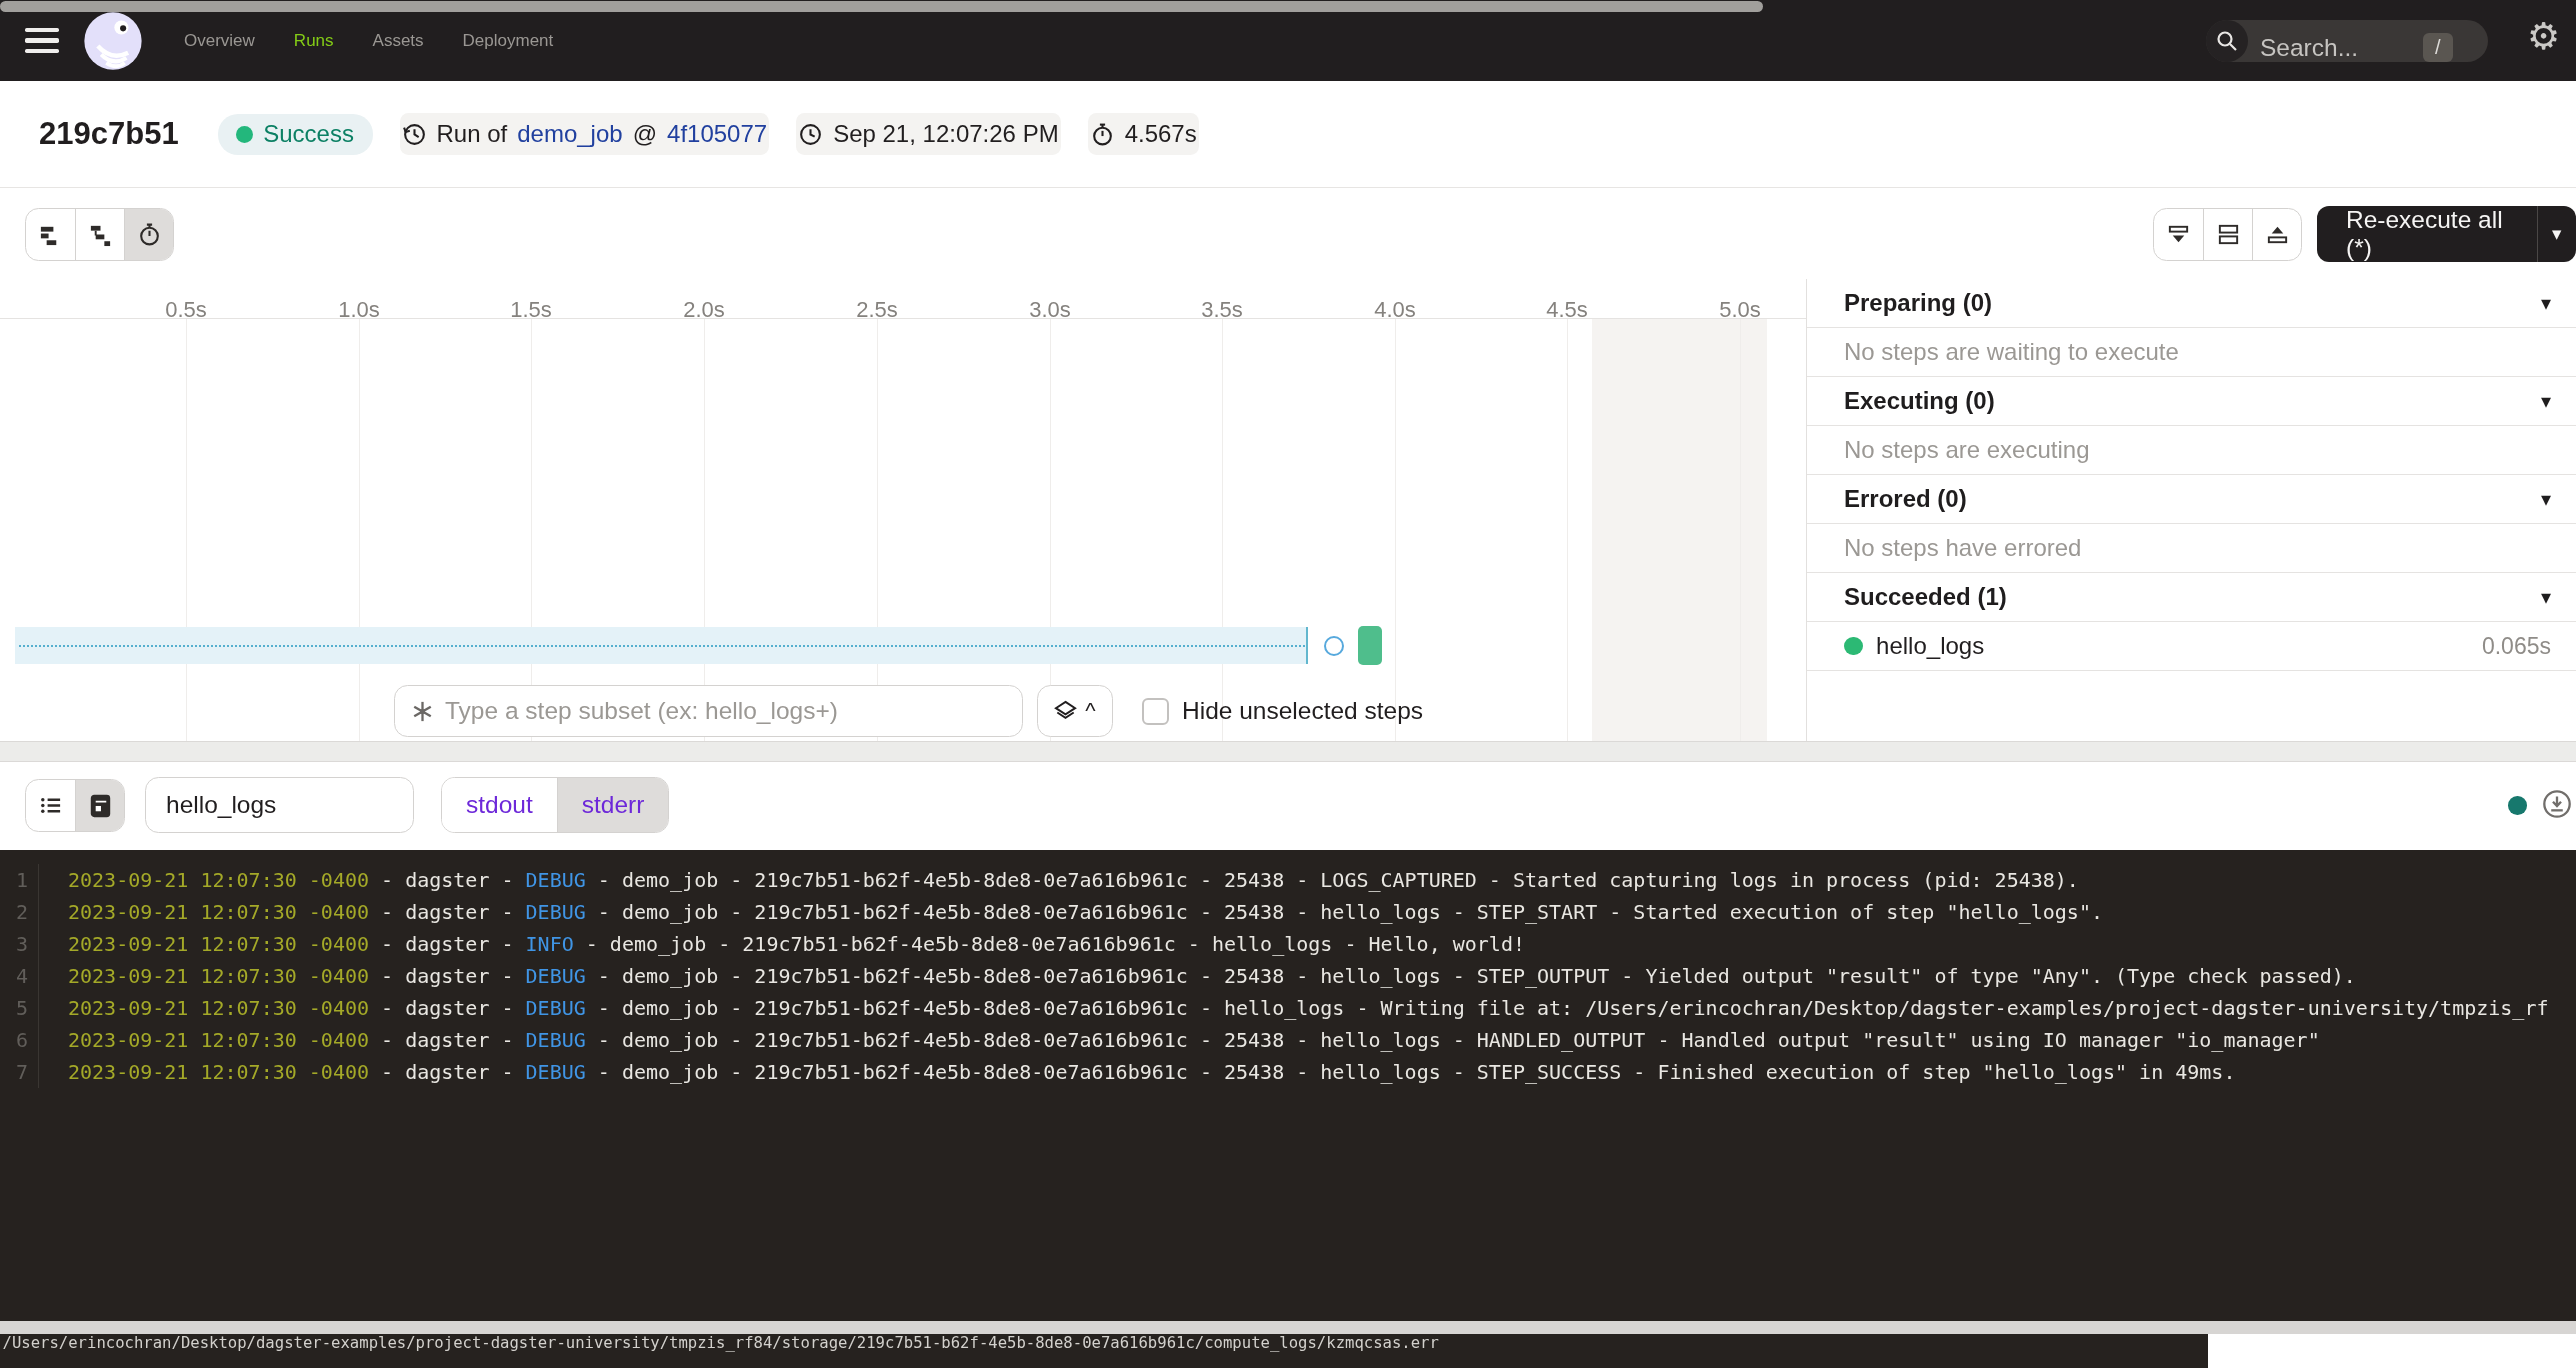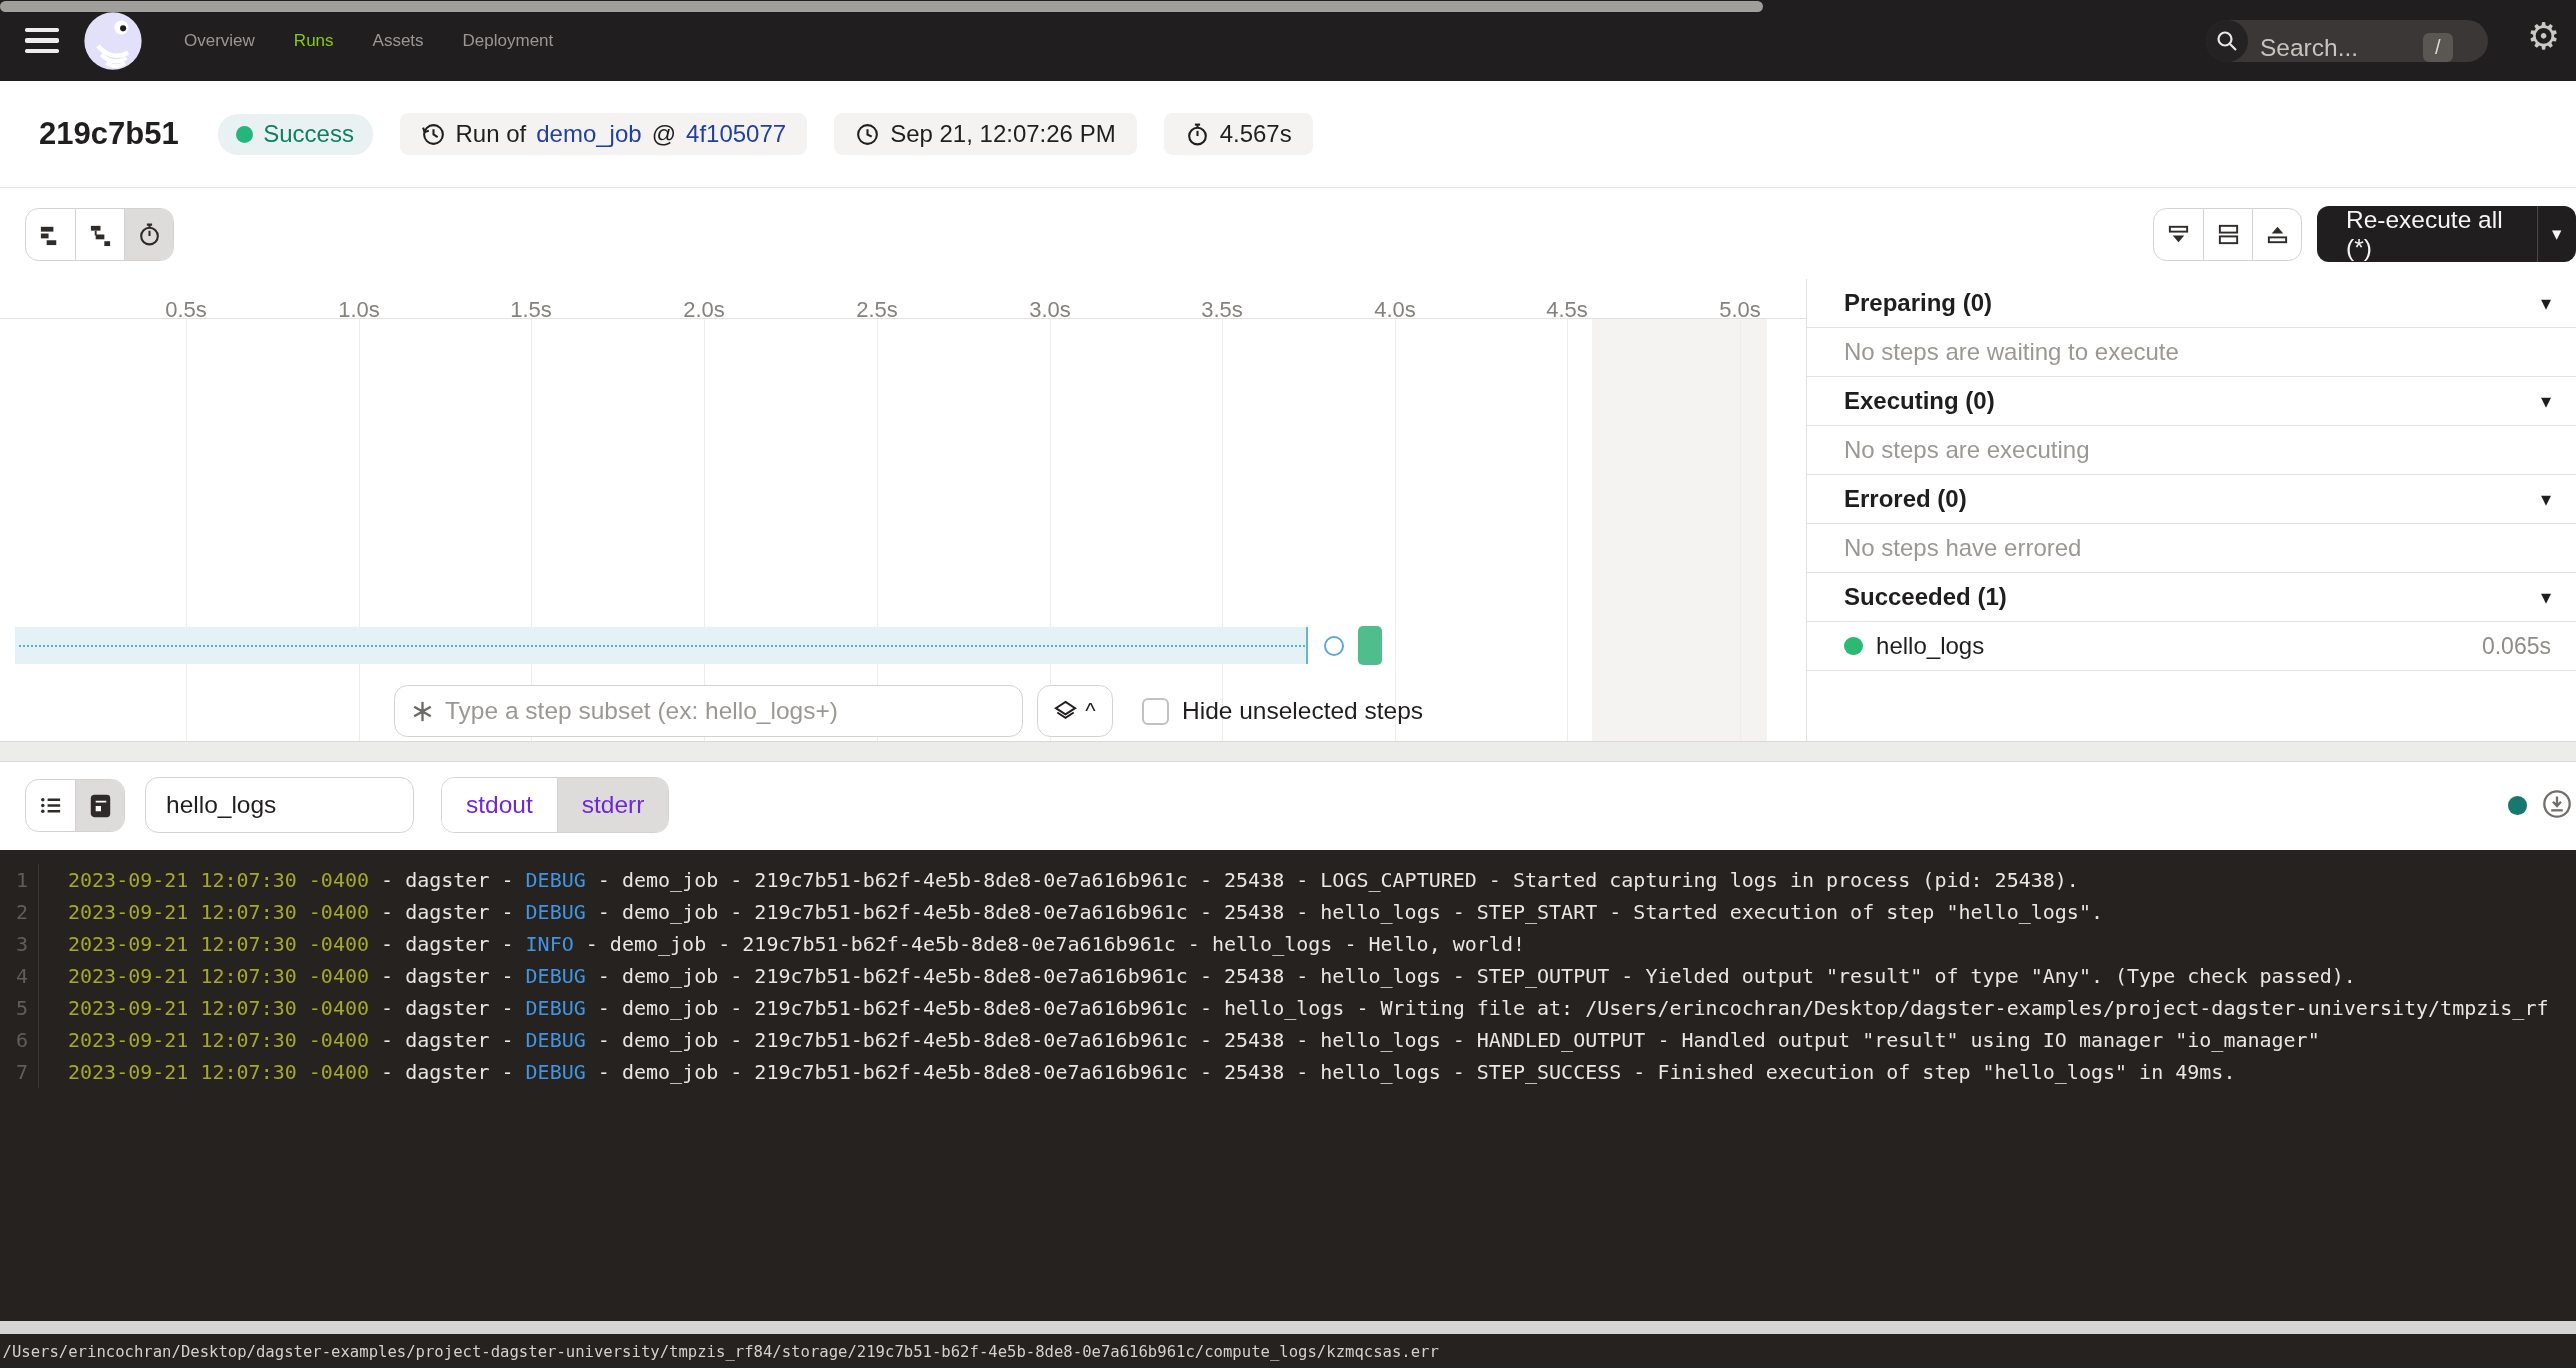--- a/index.html
+++ b/index.html
@@ -29,21 +29,21 @@
 
   
   .runheader { position:absolute; top:81px; left:0; width:2576px; height:107px;
     border-bottom:0.8px solid #e7e5e3; background:#fff; display:flex; align-items:center; }
   .runid { font-size:31px; font-weight:700; color:#211e1f; margin-left:39px; }
   .badge { margin-left:39px; height:41px; background:#e9f1f3; border-radius:20px; display:flex;
     align-items:center; padding:0 18.6px; }
   .badge .dot { width:17px; height:17px; border-radius:50%; background:#23b77c; margin-right:10px; }
   .badge span { color:#0c8064; font-size:24px; }
   .pill { margin-left:27px; height:42px; background:#f4f3f1; border-radius:8.5px; display:flex;
-    align-items:center; padding:0 21px; font-size:24px; color:#211e1f; gap:10px; }
+    align-items:center; padding:0 2px; font-size:24px; color:#211e1f; gap:10px; }
   .pill .lnk { color:#21409f; cursor:pointer; }
   .hbtn { height:49px; border:0.8px solid #cfcdca; border-radius:12px; background:#fff; display:flex;
     align-items:center; padding:0 22px; font-size:24.5px; color:#211e1f; gap:12px; cursor:pointer; }
   .hdr-right { position:absolute; right:13.5px; top:110px; display:flex; gap:17px; }
   .hbtn.sq { width:51px; padding:0; justify-content:center; }
 
   
   .gtoolbar { position:absolute; top:189px; left:0; width:2576px; height:90px; background:#fff; }
   .seg { position:absolute; display:flex; border:0.8px solid #d4d2d0; border-radius:13.5px;
     background:#fff; overflow:hidden; }
@@ -131,22 +131,22 @@
   .lnum { width:39px; flex:none; text-align:right; padding-right:10px; color:#615e5a;
     border-right:0.8px solid #3a3632; }
   .ltxt { padding-left:29px; color:#e9e7e2; overflow:hidden; }
   .lts { color:#a4a928; }
   .llvl { color:#4095e5; }
 
   
   .hscroll { position:absolute; top:1321px; left:0; width:2576px; height:12.7px; background:#d7d5d3; }
   .hthumb { position:absolute; top:0.8px; left:0; width:1763px; height:11px; background:#a19f9c;
     border-radius:6px; cursor:grab; }
-  .statusbar { position:absolute; top:1334px; left:0; width:2576px; height:35px; background:#26221f;
-    display:flex; align-items:center; }
+  .statusbar { position:absolute; top:1334px; left:0; width:2208px; height:35px; background:#26221f;
+    display:flex; }
   .statusbar span { font-family:"DejaVu Sans Mono", monospace; font-size:15.6px; color:#d3d1cd;
     margin-left:2.5px; white-space:pre; }
 
   svg { display:block; }
 </style>
 </head>
 <body>
 
 <div class="topnav">
   <div class="hamburger">

